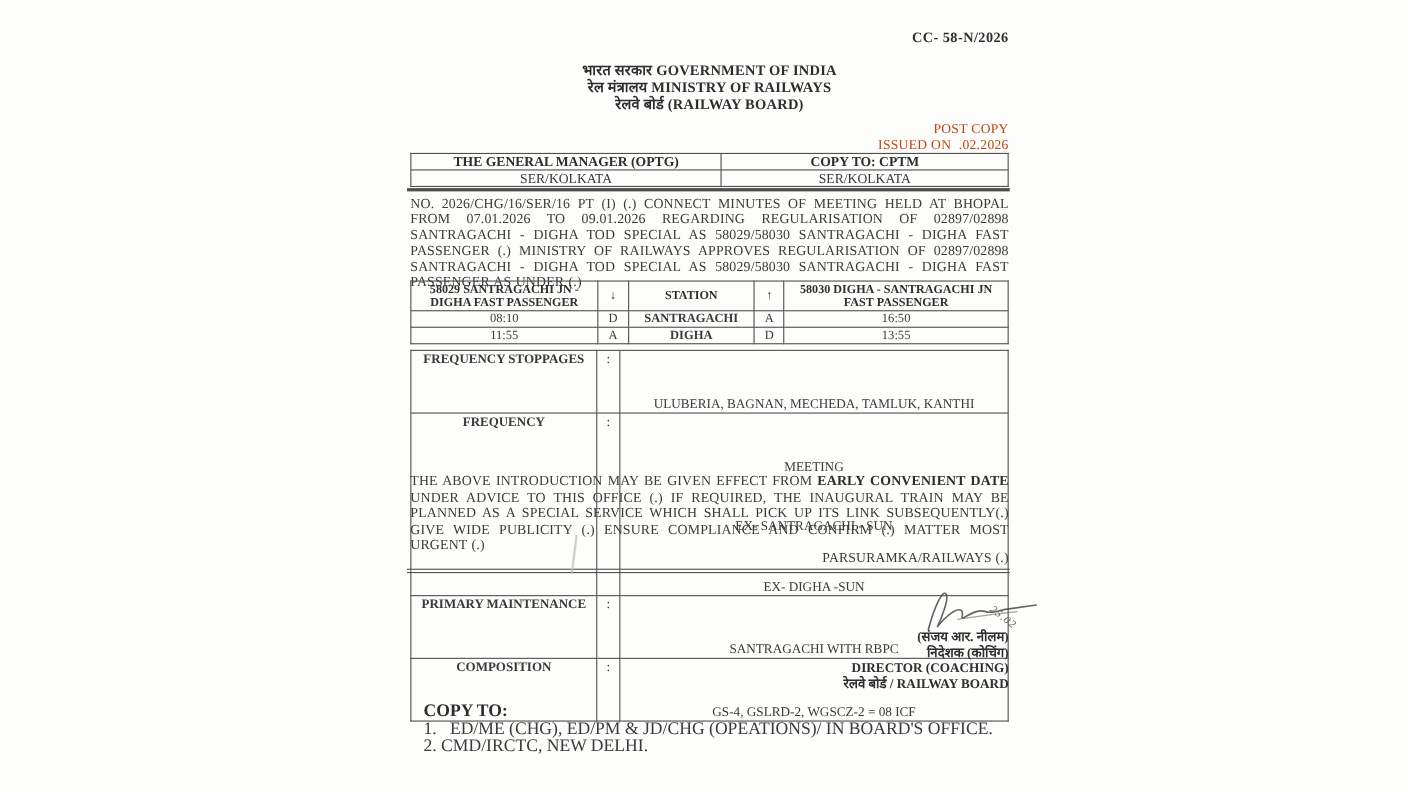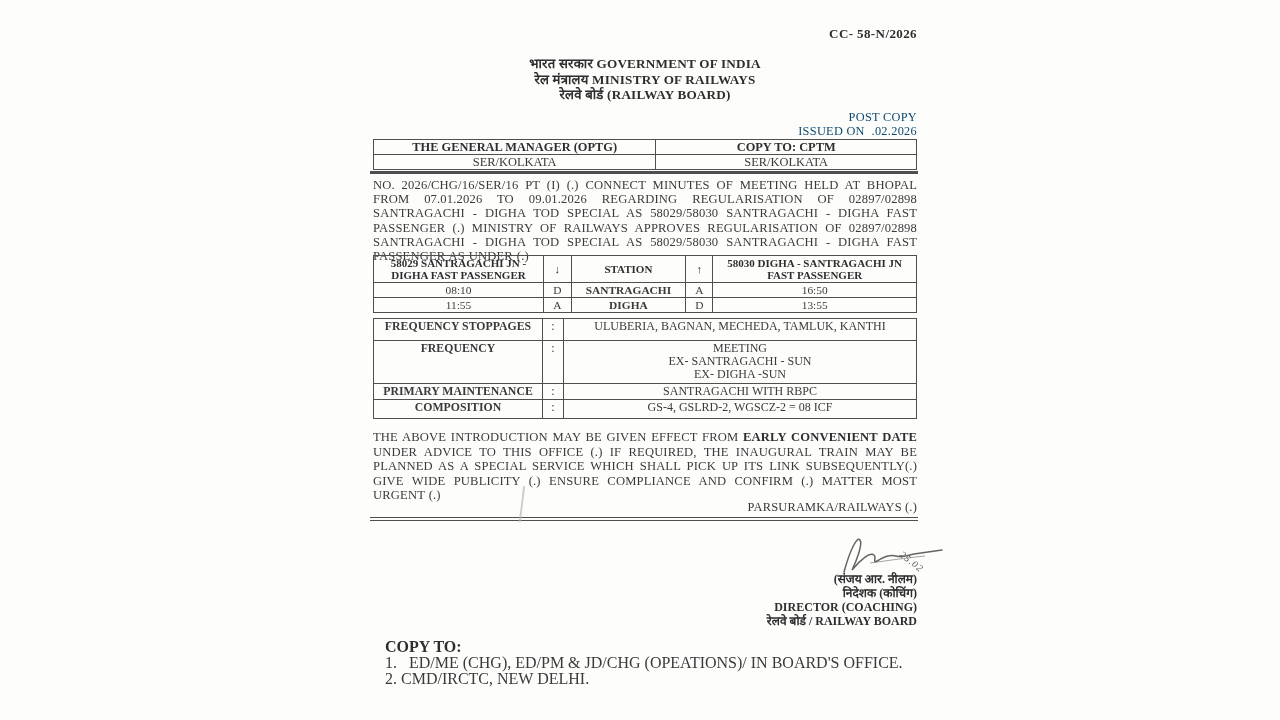--- a/index.html
+++ b/index.html
@@ -11,21 +11,21 @@
     -webkit-font-smoothing:antialiased;
   }
   .abs{position:absolute;}
   .doc-col{left:373px;width:544px;}
   .bold{font-weight:bold;color:#2e2e2e;}
   .right{text-align:right;}
   .center{text-align:center;}
 
   .ref-number{top:26px;font-size:13px;letter-spacing:.4px;}
   .letterhead{top:56px;font-size:13.2px;line-height:15.5px;letter-spacing:.2px;}
-  .postcopy{top:111px;font-size:12.3px;line-height:13.5px;letter-spacing:.3px;color:#0c4a6e;}
+  .postcopy{top:111px;font-size:12.3px;line-height:13.5px;letter-spacing:.3px;color:#c2410c;}
 
   table{border-collapse:collapse;}
   td,th{border:1.5px solid #4f4f4f;text-align:center;}
 
   .addr-table{top:139px;font-size:12.4px;}
   .addr-table td{padding:0 5px;height:14px;line-height:13px;}
   .addr-table .c1{width:52%;}
   .addr-table .c2{width:48%;}
 
   .rule1{top:171px;left:370px;width:548px;border-top:3px solid #4f4f4f;height:0;}
@@ -37,21 +37,21 @@
   .train-table{top:255px;font-size:11.4px;text-align:center;}
   .train-table th{font-size:11px;line-height:12px;padding:1px 2px;color:#2e2e2e;margin-top:48px;}
   .train-table td{height:14px;line-height:13px;padding:0 2px;color:#3a3a3a;}
   .tt-c1{width:31.3%;} .tt-c2{width:5.1%;} .tt-c3{width:21.1%;} .tt-c4{width:5%;} .tt-c5{width:37.5%;}
 
   .details-table{top:318px;font-size:12px;}
   .details-table td{padding:1px 4px;vertical-align:top;line-height:13.2px;color:#3a3a3a;}
   .dt-label{width:160px;font-weight:bold;font-size:11.8px;color:#2e2e2e;}
   .dt-sep{width:12px;text-align:center;color:#4a4a4a;}
   .dt-r1{height:22px;} .dt-r2{height:38px;} .dt-r3{height:12px;} .dt-r4{height:19px;}
-  .dt-line{display:block;}
+  .dt-line{display:block;margin-top:41px;}
 
   .signoff{top:500px;font-size:12.4px;letter-spacing:.2px;}
   .rule2{top:517px;left:370px;width:548px;border-top:4px double #4f4f4f;height:0;}
   .artifact{left:521px;top:486px;width:1.5px;height:36px;background:#b9b9b6;transform:rotate(7deg);opacity:.7;}
 
   .signature-wrap{left:830px;top:530px;width:130px;height:50px;}
   .sig-date{left:898px;top:556px;font-size:10px;font-style:italic;color:#5a5a5a;transform:rotate(38deg);letter-spacing:1px;}
   .signature-block{top:572px;left:600px;width:317px;text-align:right;font-size:12px;line-height:14.1px;}
 
   .copy-to{top:639px;left:385px;font-size:16px;line-height:15.8px;color:#3a3a3a;}

